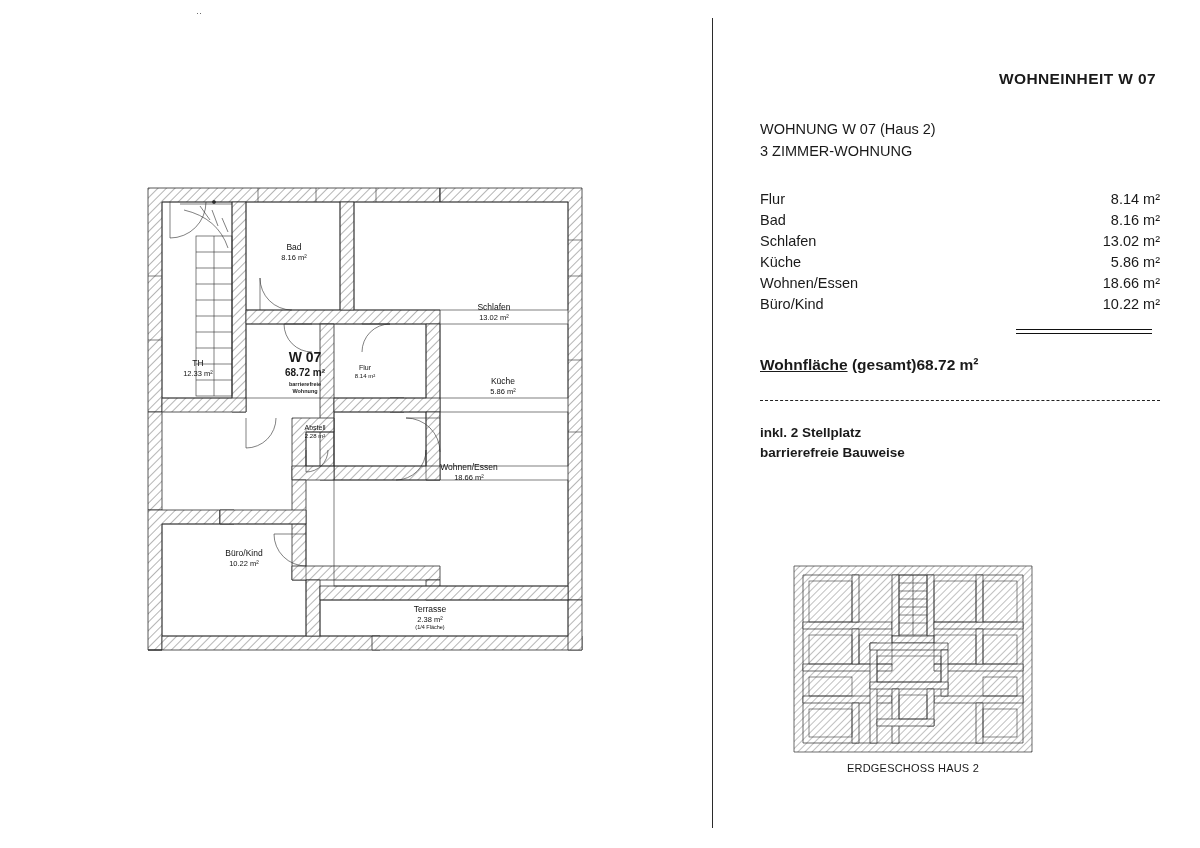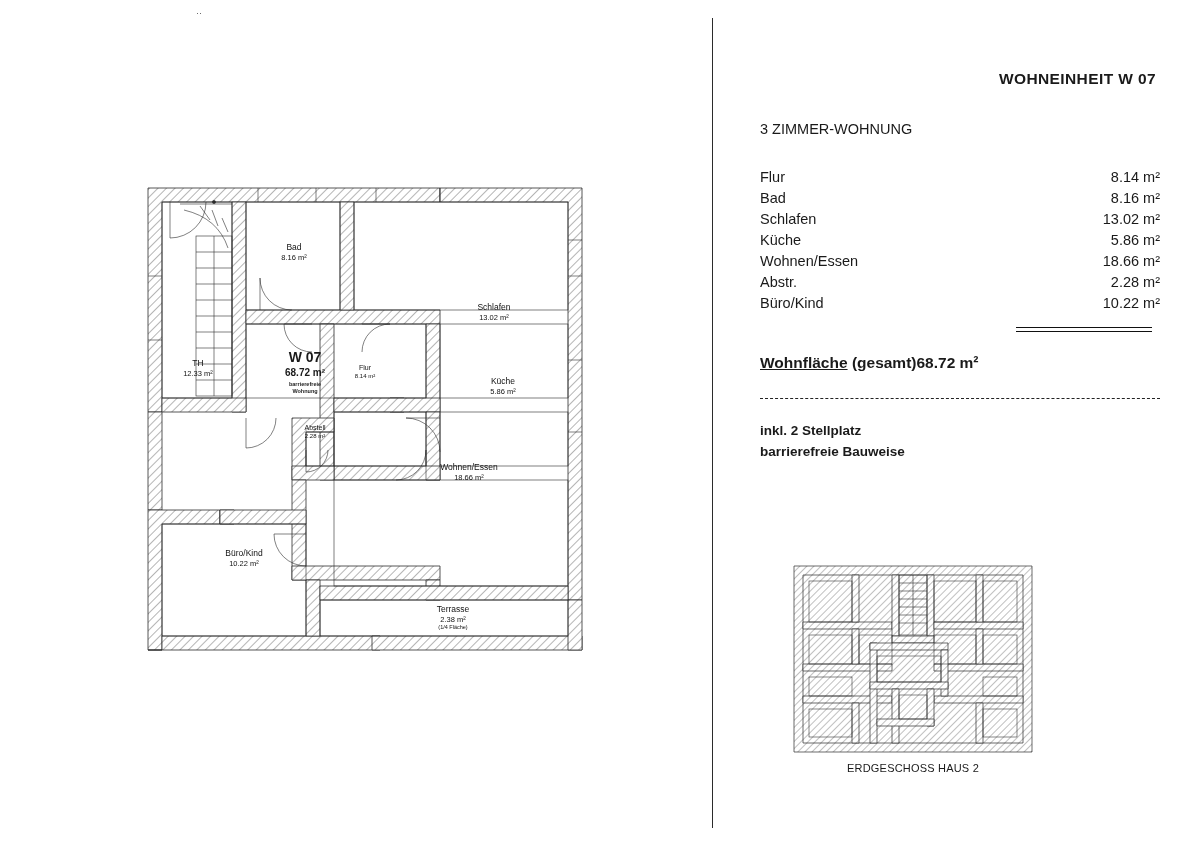--- a/index.html
+++ b/index.html
@@ -302,38 +302,39 @@
     <div class="lbl" style="left:270px; top:282px; width:118px;">
       <span class="n">Wohnen/Essen</span>
       <span class="a">18.66 m²</span>
     </div>
 
     <div class="lbl" style="left:58px; top:368px; width:92px;">
       <span class="n">Büro/Kind</span>
       <span class="a">10.22 m²</span>
     </div>
 
-    <div class="lbl" style="left:268px; top:424px; width:90px;">
+    <div class="lbl" style="left:245px; top:424px; width:90px;">
       <span class="n">Terrasse</span>
       <span class="a">2.38 m²</span>
       <span class="tiny">(1/4 Fläche)</span>
     </div>
 
     <div class="unit-label" style="left:110px; top:168px; width:110px;">
       <span class="code">W 07</span>
       <span class="area">68.72 m²</span>
       <span class="note">barrierefreie</span>
       <span class="note" style="margin-top:0">Wohnung</span>
     </div>
   </div>
 
   <div class="legend">
     <h1>WOHNEINHEIT  W 07</h1>
 
     <div class="sub">
+      <div>WOHNUNG  W 07 (Haus 2)</div>
       <div>3 ZIMMER-WOHNUNG</div>
     </div>
 
     <table class="rooms">
       <tbody>
         <tr>
           <td>Flur</td>
           <td class="val">8.14 m²</td>
         </tr>
         <tr>
@@ -344,24 +345,20 @@
           <td>Schlafen</td>
           <td class="val">13.02 m²</td>
         </tr>
         <tr>
           <td>Küche</td>
           <td class="val">5.86 m²</td>
         </tr>
         <tr>
           <td>Wohnen/Essen</td>
           <td class="val">18.66 m²</td>
-        </tr>
-        <tr>
-          <td>Abstr.</td>
-          <td class="val">2.28 m²</td>
         </tr>
         <tr>
           <td>Büro/Kind</td>
           <td class="val">10.22 m²</td>
         </tr>
       </tbody>
     </table>
 
     <div class="rule-double"></div>
 

